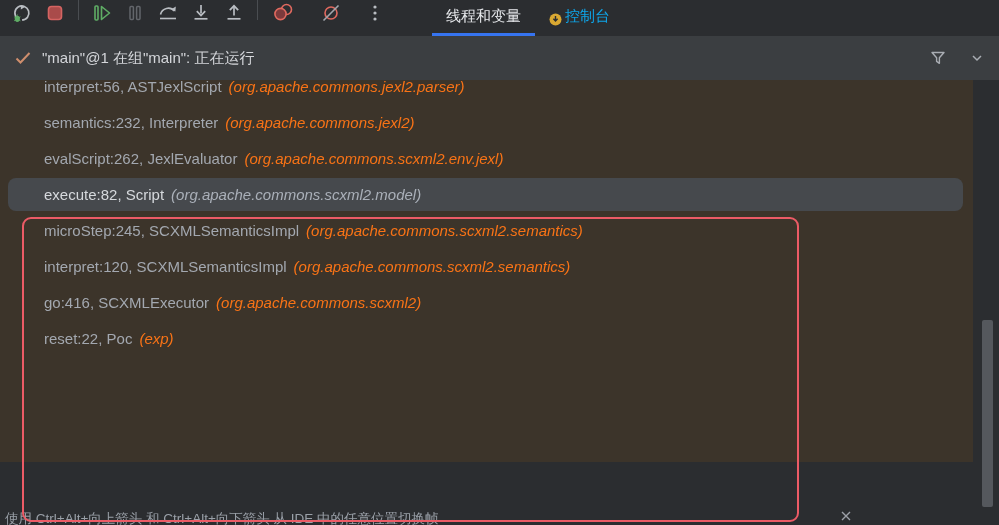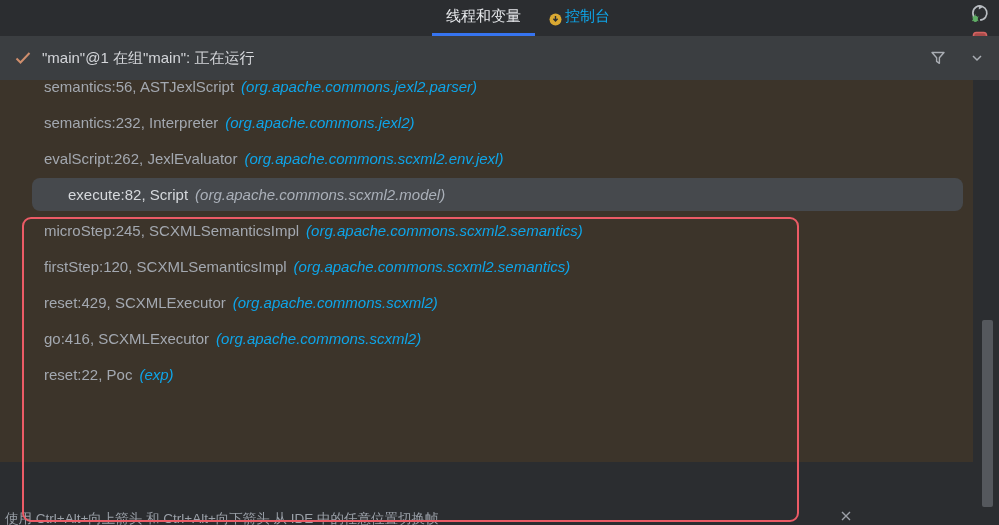--- a/index.html
+++ b/index.html
@@ -3,22 +3,22 @@
 <meta charset="utf-8">
 <style>
   html,body{margin:0;padding:0;}
   body{
     width:999px;height:525px;overflow:hidden;position:relative;
     background:#2b2d30;font-family:"Liberation Sans",sans-serif;
     -webkit-font-smoothing:antialiased;
   }
   
   .toolbar{
-    height:36px;display:flex;align-items:flex-end;padding-left:8px;
-    background:#2b2d30;position:relative;flex-direction:column;
+    height:36px;display:flex;align-items:flex-start;padding-left:8px;
+    background:#2b2d30;position:relative;
   }
   .tb-btn{
     width:28px;height:26px;display:flex;align-items:center;justify-content:center;
     border-radius:4px;flex:0 0 auto;margin-right:5px;
   }
   .tb-divider{width:1px;height:20px;background:#4a4d51;margin:0 9px 0 4px;flex:0 0 auto;}
   .tabs{position:absolute;left:432px;top:0;height:36px;display:flex;}
   .tab{
     height:33px;display:flex;align-items:center;padding:0 14px;
     font-size:15px;color:#0ea5e9;position:relative;cursor:default;
@@ -33,22 +33,22 @@
   .threads-bar .status{font-size:15px;color:#d4d6da;margin-left:10px;}
   .bar-right{position:absolute;right:14px;top:0;height:44px;display:flex;align-items:center;gap:22px;}
   
   .list{position:relative;height:445px;background:#2b2d30;overflow:hidden;}
   .lib-tint{position:absolute;left:0;top:0;width:973px;height:382px;background:#3c342a;}
   .frames{position:absolute;left:0;top:-11px;width:973px;}
   .frame-row{
     height:36px;line-height:36px;padding-left:44px;font-size:15px;
     color:#a3a8b0;white-space:nowrap;position:relative;box-sizing:border-box;
   }
-  .frame-row .pkg{font-style:italic;color:#0ea5e9;margin-left:7px;}
-  .frame-row.selected{color:#d6d9dd;margin-left:24px;}
+  .frame-row .pkg{font-style:italic;color:#f97316;margin-left:7px;}
+  .frame-row.selected{color:#d6d9dd;}
   .frame-row.selected .pkg{color:#aab0b9;}
   .frame-row.selected .sel-bg{
     position:absolute;left:8px;right:10px;top:1px;bottom:2px;
     background:#46494d;border-radius:8px;z-index:0;
   }
   .frame-row span{position:relative;z-index:1;}
   
   .red-annotation{
     position:absolute;left:22px;top:137px;width:773px;height:301px;
     border:2px solid #ec5b66;border-radius:9px;z-index:6;pointer-events:none;
@@ -194,27 +194,26 @@
       <svg width="16" height="16" viewBox="0 0 16 16">
         <path d="M4 6 L8 10 L12 6" fill="none" stroke="#a9adb3" stroke-width="1.5"></path>
       </svg>
     </span>
   </div>
 </div>
 
 <div class="list">
   <div class="lib-tint"></div>
   <div class="frames" id="frames-container">
-      <div class="frame-row"><span>semantics:56, ASTJexlScript</span><span class="pkg">(org.apache.commons.jexl2.parser)</span></div>
+      <div class="frame-row"><span>interpret:56, ASTJexlScript</span><span class="pkg">(org.apache.commons.jexl2.parser)</span></div>
       <div class="frame-row"><span>semantics:232, Interpreter</span><span class="pkg">(org.apache.commons.jexl2)</span></div>
       <div class="frame-row"><span>evalScript:262, JexlEvaluator</span><span class="pkg">(org.apache.commons.scxml2.env.jexl)</span></div>
       <div class="frame-row selected"><div class="sel-bg"></div><span>execute:82, Script</span><span class="pkg">(org.apache.commons.scxml2.model)</span></div>
       <div class="frame-row"><span>microStep:245, SCXMLSemanticsImpl</span><span class="pkg">(org.apache.commons.scxml2.semantics)</span></div>
-      <div class="frame-row"><span>firstStep:120, SCXMLSemanticsImpl</span><span class="pkg">(org.apache.commons.scxml2.semantics)</span></div>
-      <div class="frame-row"><span>reset:429, SCXMLExecutor</span><span class="pkg">(org.apache.commons.scxml2)</span></div>
+      <div class="frame-row"><span>interpret:120, SCXMLSemanticsImpl</span><span class="pkg">(org.apache.commons.scxml2.semantics)</span></div>
       <div class="frame-row"><span>go:416, SCXMLExecutor</span><span class="pkg">(org.apache.commons.scxml2)</span></div>
       <div class="frame-row"><span>reset:22, Poc</span><span class="pkg">(exp)</span></div>
     </div>
   <div class="scroll-thumb"></div>
   <div class="red-annotation"></div>
 </div>
 
 <div class="footer">
   <div class="hint">使用 Ctrl+Alt+向上箭头 和 Ctrl+Alt+向下箭头 从 IDE 中的任意位置切换帧</div>
   <span class="close">

